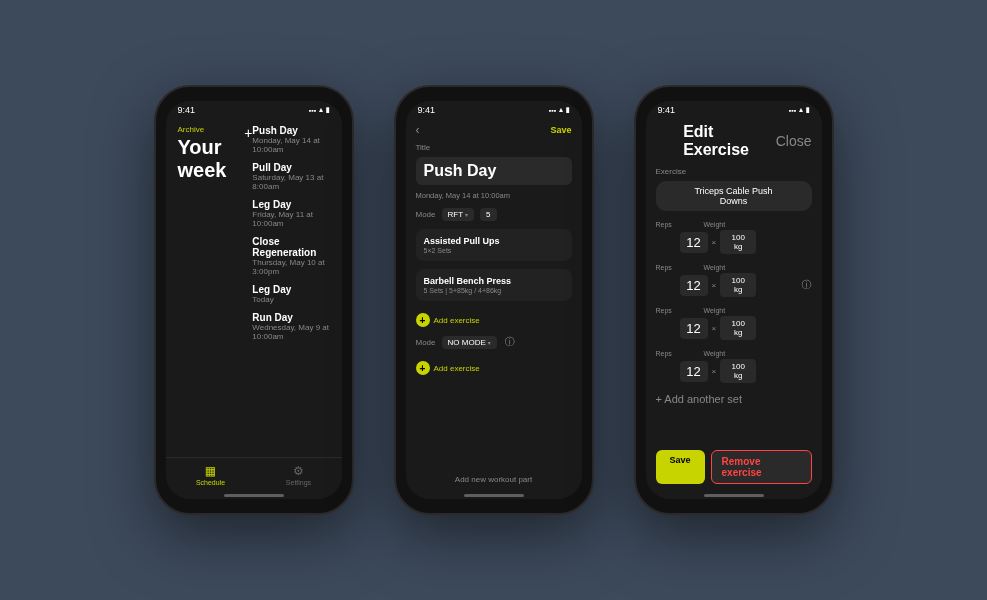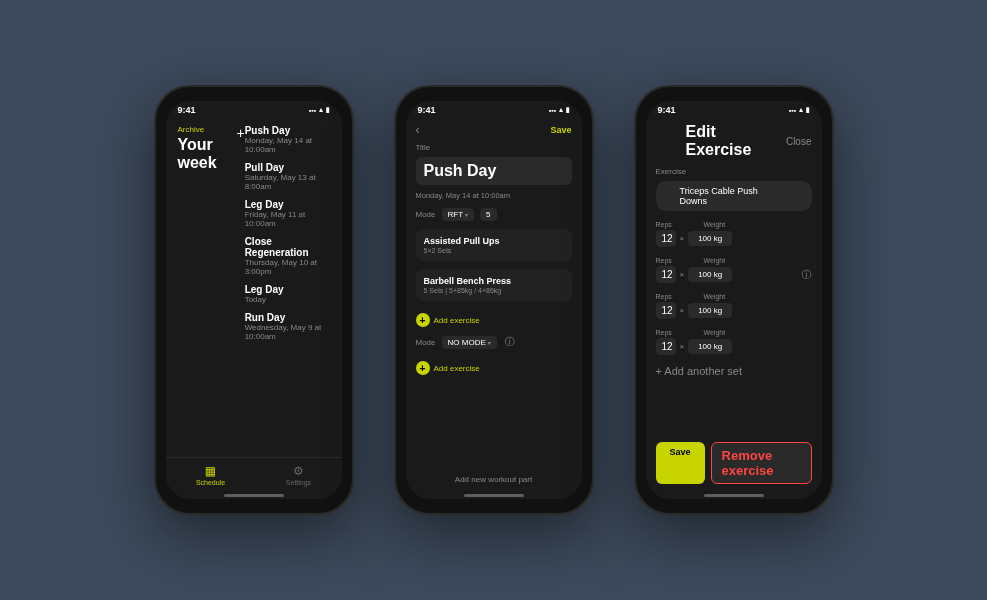--- a/index.html
+++ b/index.html
@@ -42,21 +42,21 @@
     .status-bar {
       display: flex;
       justify-content: space-between;
       align-items: center;
       padding: 4px 12px 2px;
       font-size: 8px;
       color: #fff;
       font-weight: 600;
       background: transparent;
     }
-    .status-time { font-size: 9px; font-weight: 700; }
+    .status-time { font-size: 9px; font-weight: 400; }
     .status-icons { display: flex; gap: 3px; align-items: center; font-size: 7px; }
 
     
     .home-indicator {
       width: 60px;
       height: 3px;
       background: rgba(255,255,255,0.3);
       border-radius: 2px;
       margin: 4px auto 2px;
     }
@@ -67,21 +67,21 @@
       padding: 8px 12px;
       overflow: hidden;
       display: flex;
     }
     .archive-label {
       font-size: 8px;
       color: #c8d400;
       margin-bottom: 2px;
     }
     .week-title {
-      font-size: 16px;
+      font-size: 20px;
       font-weight: 700;
       color: #fff;
       margin-bottom: 26px;
     }
     .workout-item {
       margin-bottom: 8px;
     }
     .workout-name {
       font-size: 10px;
       font-weight: 700;
@@ -247,62 +247,64 @@
       justify-content: space-between;
       align-items: center;
       margin-bottom: 4px;
     }
     .edit-title {
       font-size: 16px;
       font-weight: 700;
       color: #fff;
     }
     .close-btn {
-      font-size: 10px;
+      font-size: 14px;
       color: #888;
       cursor: pointer;
     }
 
     .exercise-input-field {
       background: #2a2a2a;
       border-radius: 10px;
       padding: 5px 24px;
       color: #fff;
       font-size: 9px;
       margin-bottom: 6px;
+      text-align: center;
     }
 
     .set-row {
       display: flex;
       align-items: center;
       gap: 4px;
       margin-bottom: 4px;
     }
     .set-col-label {
       font-size: 7px;
       color: #888;
       margin-bottom: 1px;
     }
     .set-input {
       background: #2a2a2a;
       border-radius: 4px;
       padding: 3px 6px;
       color: #fff;
-      font-size: 10px;
-      width: 20px;
+      font-size: 13px;
+      width: 28px;
       text-align: center;
+      margin-left: 24px;
     }
     .set-x { color: #888; font-size: 8px; }
     .set-weight-input {
       background: #2a2a2a;
       border-radius: 4px;
       padding: 3px 6px;
       color: #fff;
       font-size: 8px;
-      width: 44px;
+      width: 36px;
       text-align: center;
     }
     .set-info-icon {
       color: #888;
       font-size: 10px;
       margin-left: auto;
     }
 
     .add-set-btn {
       display: flex;
@@ -326,21 +328,21 @@
       padding: 5px 14px;
       font-size: 9px;
       font-weight: 700;
       cursor: pointer;
     }
     .remove-btn {
       background: #2a2a2a;
       color: #ff4444;
       border-radius: 6px;
       padding: 5px 10px;
-      font-size: 13px;
+      font-size: 10px;
       font-weight: 600;
       cursor: pointer;
       border: 1px solid #ff4444;
     }
 
     .set-group {
       margin-bottom: 2px;
     }
     .set-labels-row {
       display: flex;

